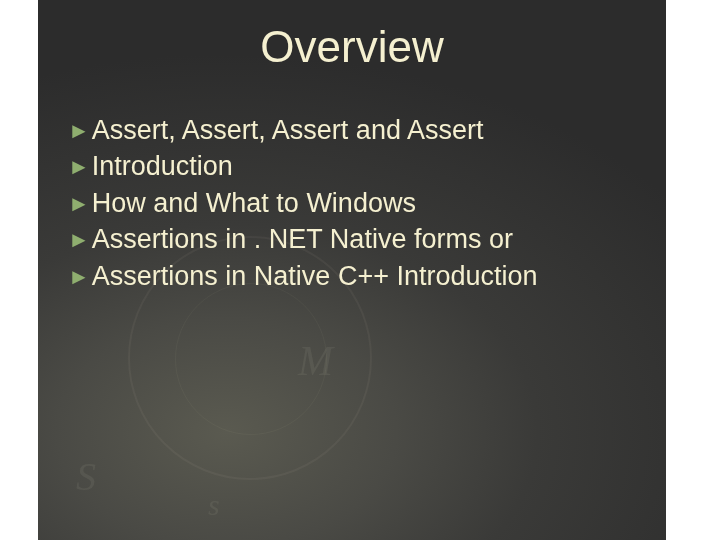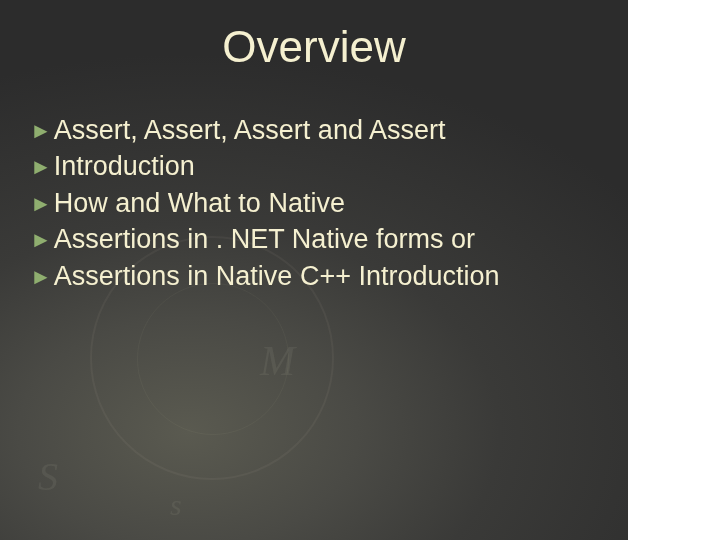--- a/index.html
+++ b/index.html
@@ -9,20 +9,21 @@
     height: 540px;
     overflow: hidden;
   }
   .slide {
     width: 628px;
     height: 540px;
     background: radial-gradient(ellipse 90% 70% at 30% 80%, #5a5a50 0%, #4a4a45 30%, #3a3a38 55%, #2c2c2c 100%);
     position: relative;
     font-family: Verdana, Geneva, sans-serif;
     box-sizing: border-box;
+    margin-left: 38px;
   }
   .title {
     position: absolute;
     top: 22px;
     left: 0;
     width: 100%;
     text-align: center;
     font-size: 44px;
     color: #f5f0d0;
     font-weight: 400;
@@ -97,21 +98,21 @@
 
     <span class="bullet-row">
       <span class="arrow">►</span><span class="bullet-text">Assert, Assert, Assert and Assert</span>
     </span>
 
     <span class="bullet-row">
       <span class="arrow">►</span><span class="bullet-text">Introduction</span>
     </span>
 
     <span class="bullet-row">
-      <span class="arrow">►</span><span class="bullet-text">How and What to Native</span>
+      <span class="arrow">►</span><span class="bullet-text">How and What to Windows</span>
     </span>
 
     <span class="bullet-row">
       <span class="arrow">►</span><span class="bullet-text">Assertions in . NET Native forms or</span>
     </span>
 
     <span class="bullet-row">
       <span class="arrow">►</span><span class="bullet-text">Assertions in Native C++ Introduction</span>
     </span>
 

